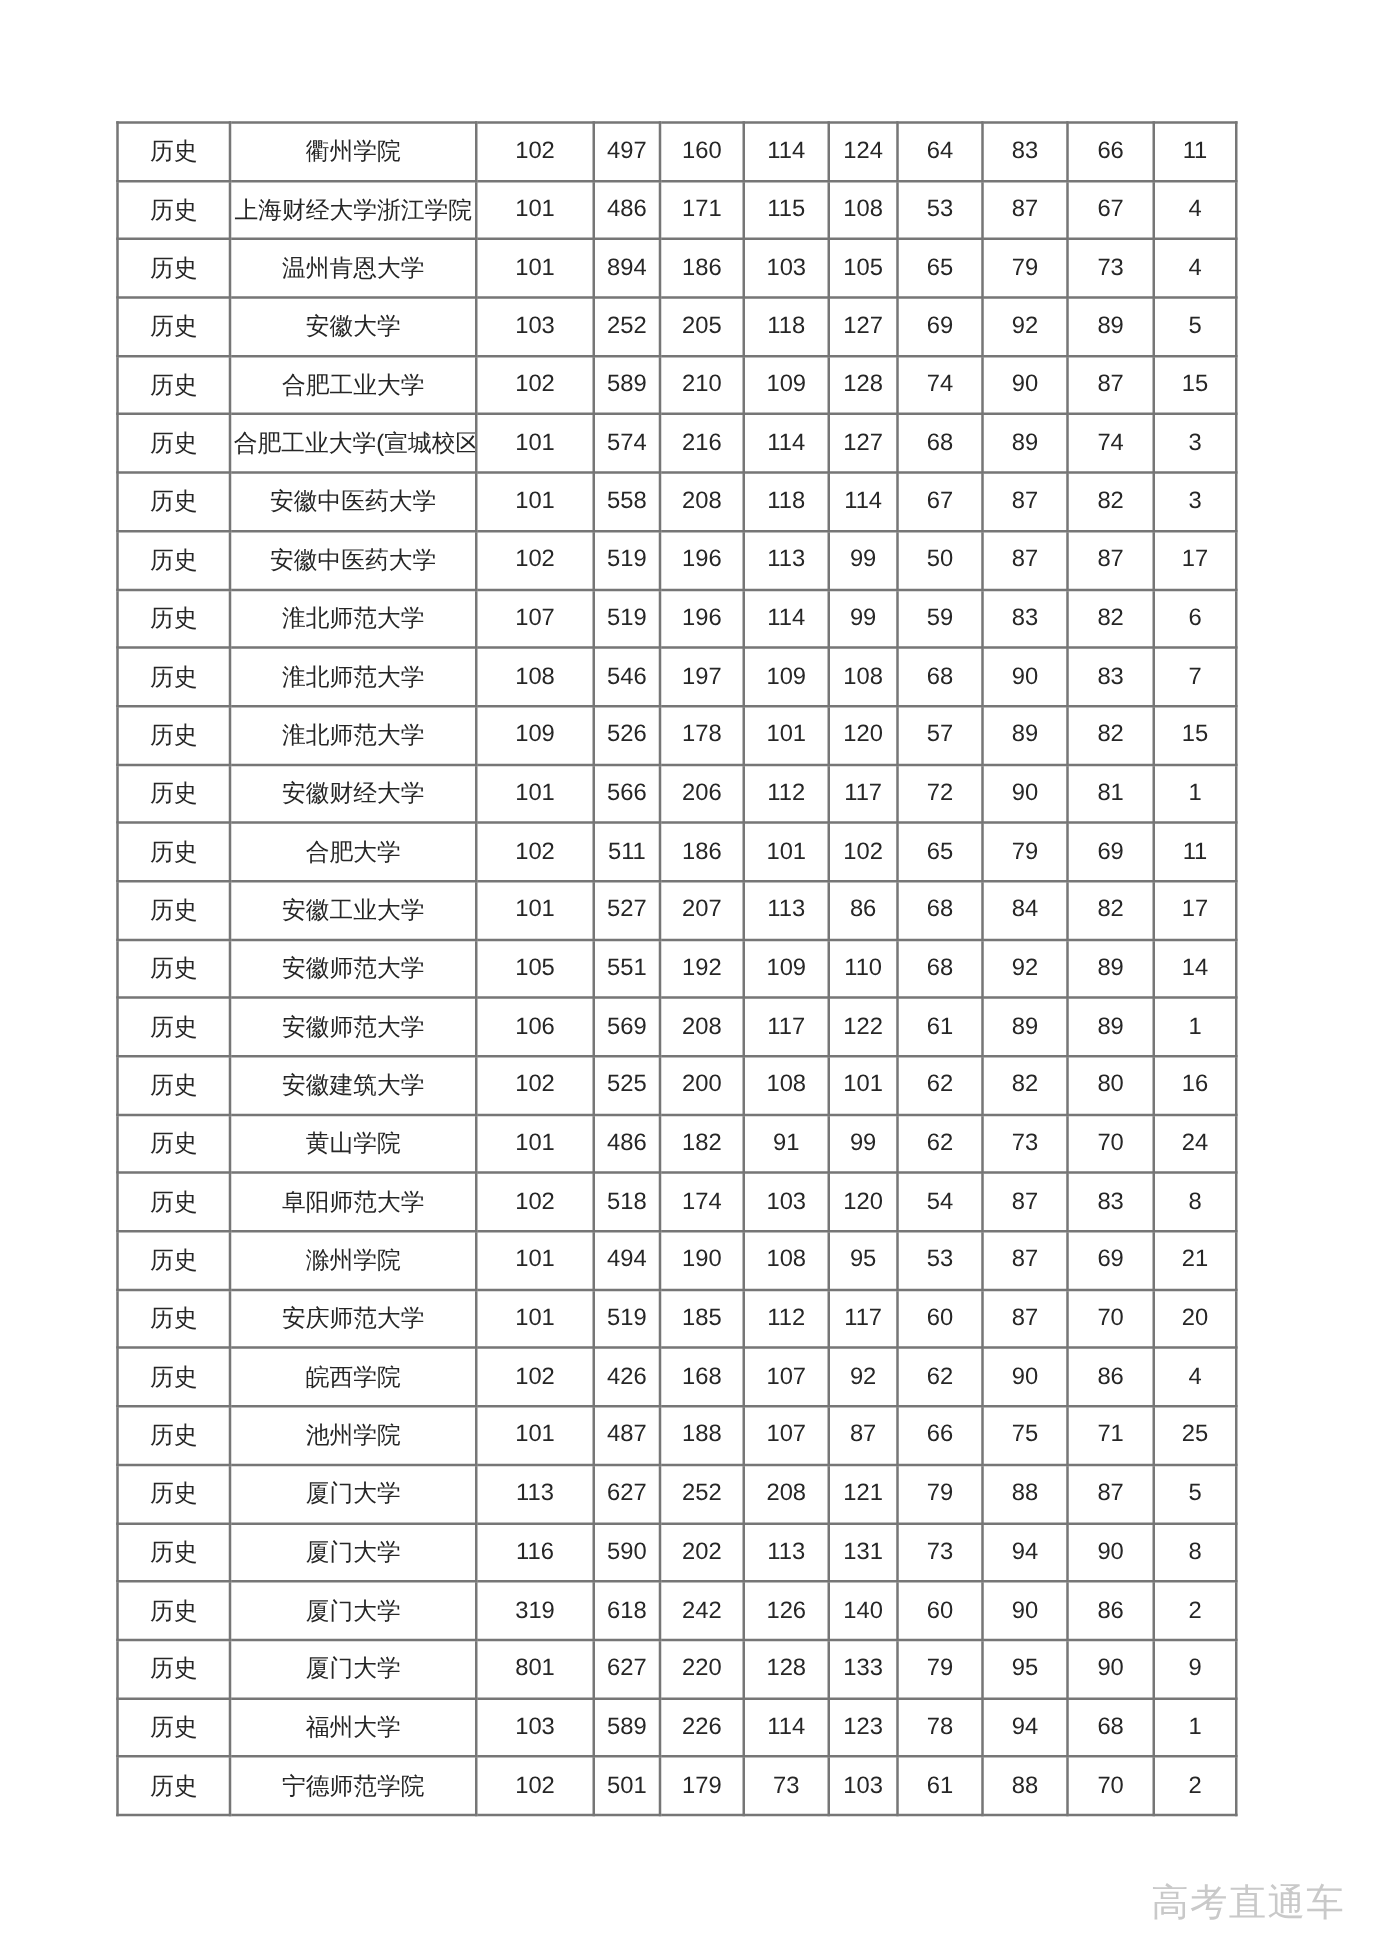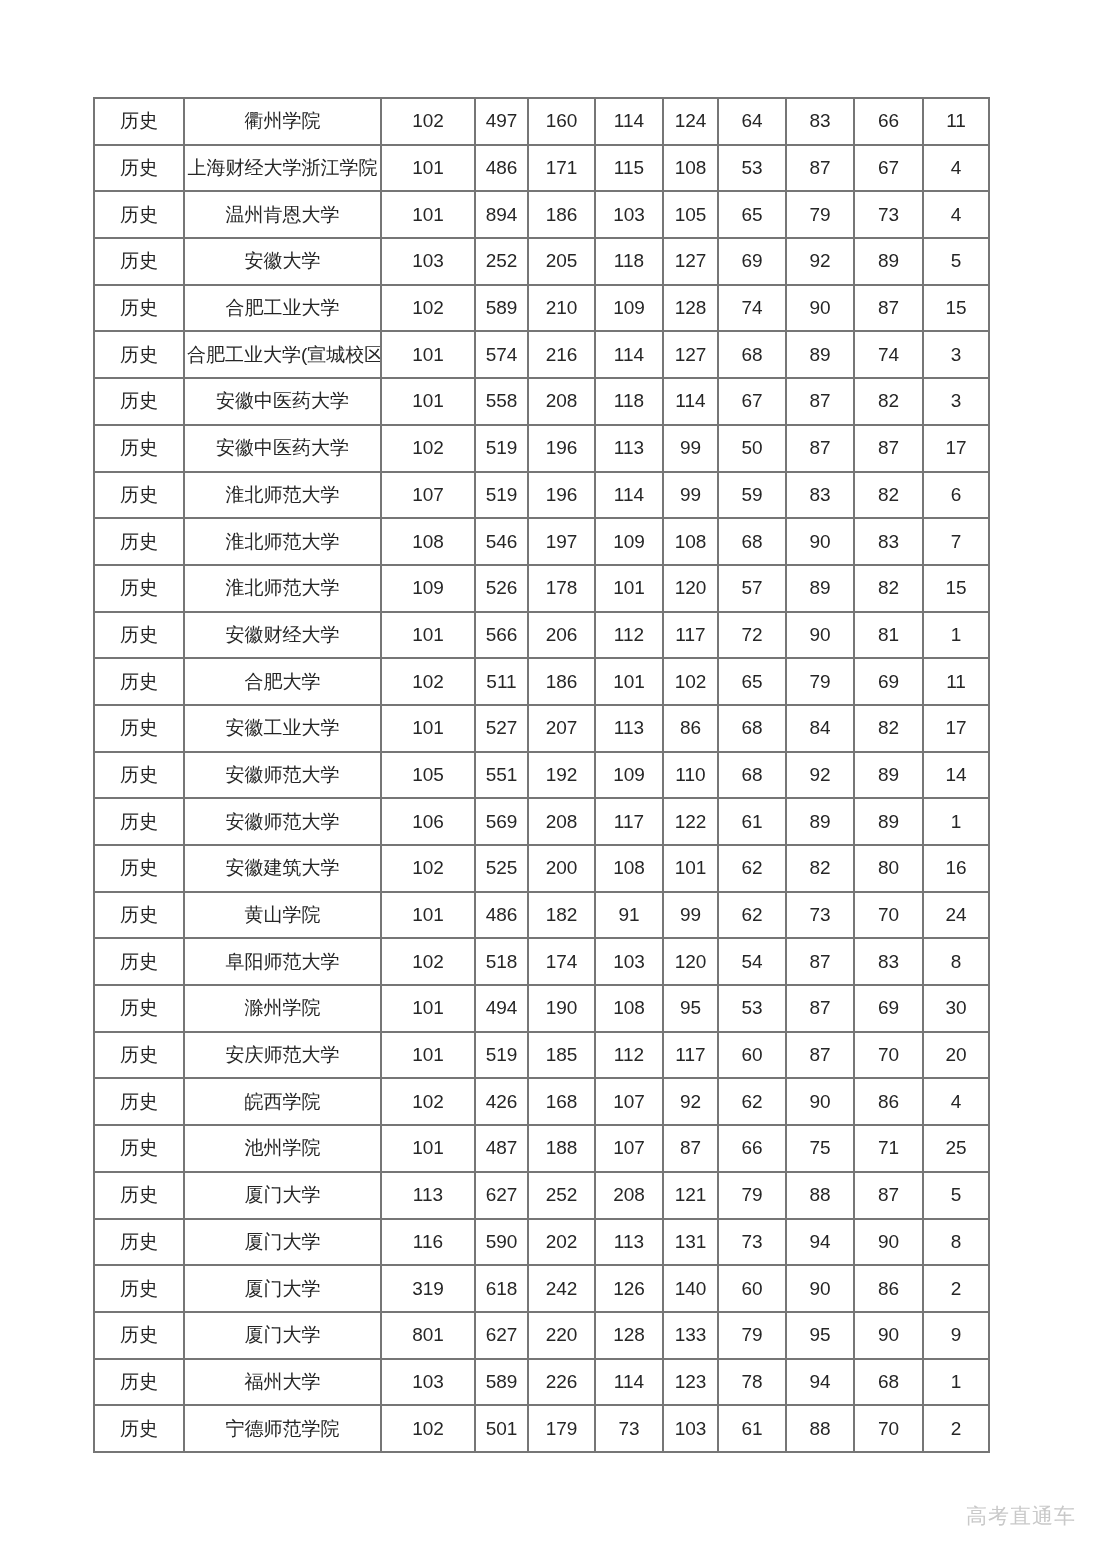--- a/index.html
+++ b/index.html
@@ -33,21 +33,21 @@
     font-size: 19px;
     color: var(--text-color, #262626);
     padding: 0 2px;
     overflow: hidden;
     white-space: nowrap;
   }
   .watermark {
     position: absolute;
     top: 1502px;
     right: 26px;
-    font-size: 21px;
+    font-size: 30px;
     letter-spacing: 1px;
     color: var(--watermark-color, #c9c9c9);
   }
 </style>
 </head>
 <body>
 
 <div class="page">
 
   <table class="scores">
@@ -316,21 +316,21 @@
           <td>历史</td>
           <td>滁州学院</td>
           <td>101</td>
           <td>494</td>
           <td>190</td>
           <td>108</td>
           <td>95</td>
           <td>53</td>
           <td>87</td>
           <td>69</td>
-          <td>30</td>
+          <td>21</td>
         </tr>
         <tr>
           <td>历史</td>
           <td>安庆师范大学</td>
           <td>101</td>
           <td>519</td>
           <td>185</td>
           <td>112</td>
           <td>117</td>
           <td>60</td>

